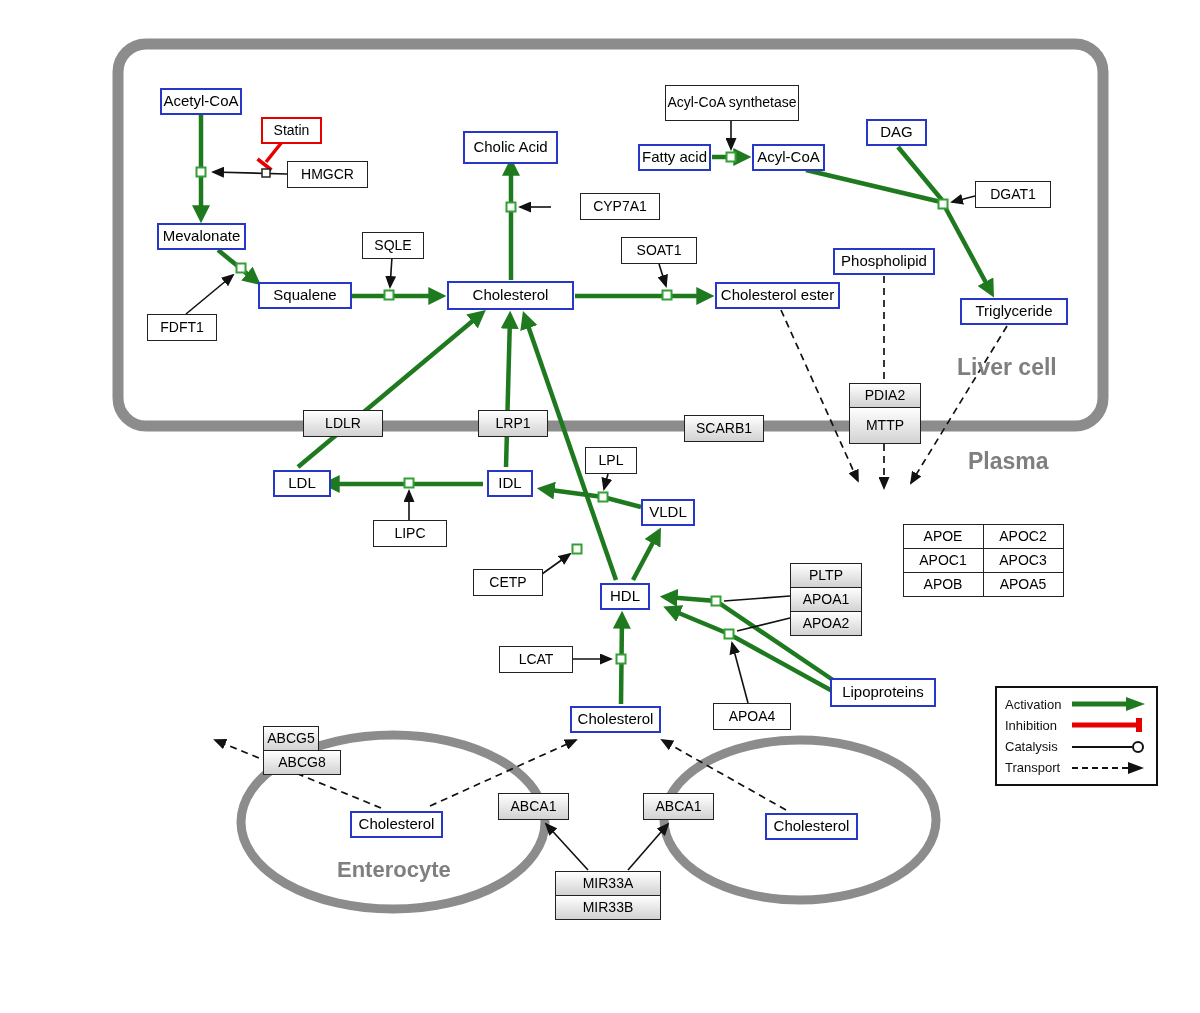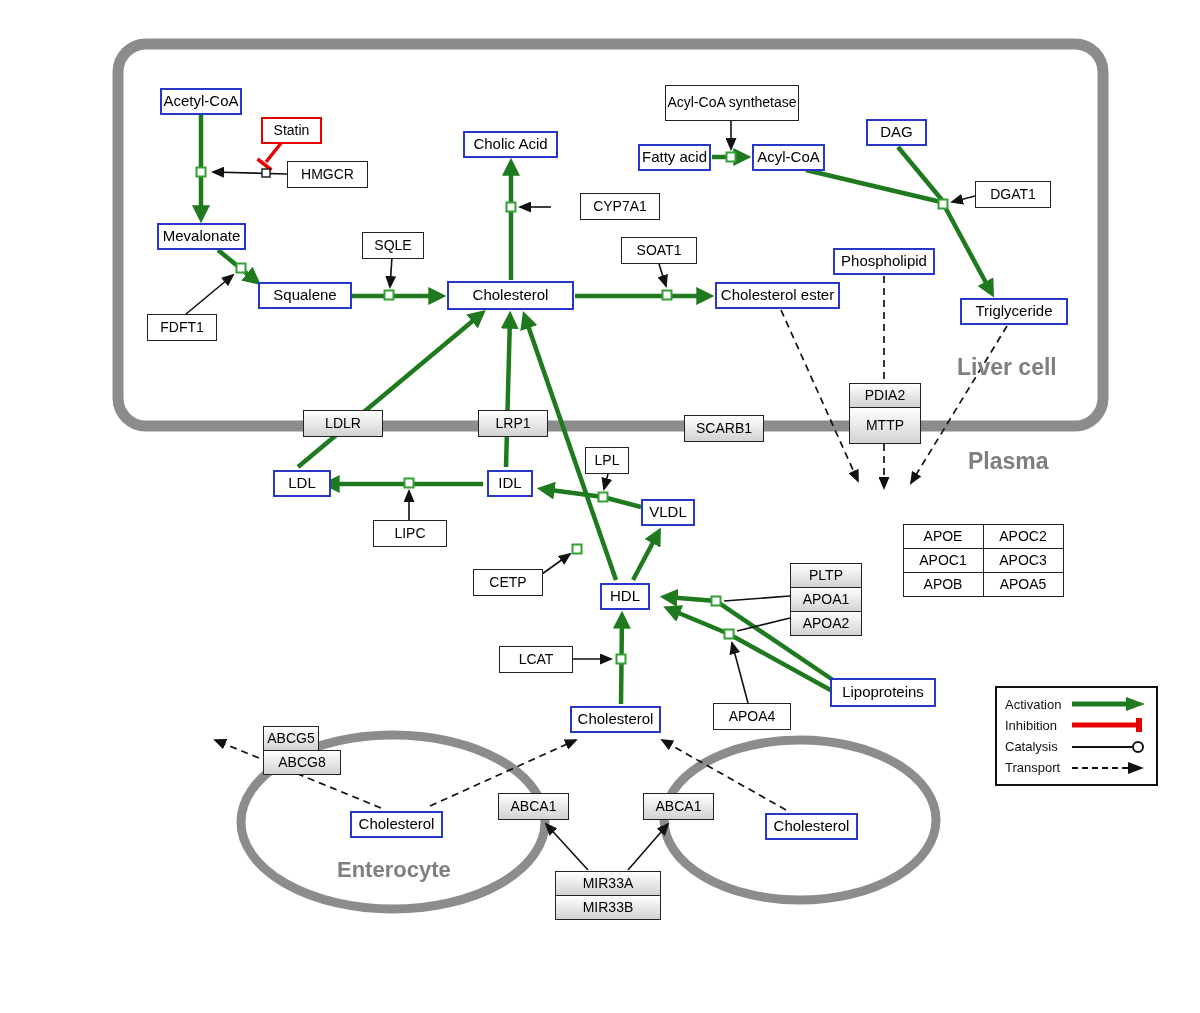--- a/index.html
+++ b/index.html
@@ -120,42 +120,42 @@
   <div class="region-label" style="left:337px;top:857px;font-size:22px;">Enterocyte</div>
 
   <div class="node met" style="left:160px;top:88px;width:82px;height:27px;">Acetyl-CoA</div>
   <div class="node inh" style="left:261px;top:117px;width:61px;height:27px;">Statin</div>
   <div class="node gn" style="left:287px;top:161px;width:81px;height:27px;">HMGCR</div>
   <div class="node met" style="left:157px;top:223px;width:89px;height:27px;text-align:right;">Mevalonate</div>
   <div class="node gn" style="left:147px;top:314px;width:70px;height:27px;">FDFT1</div>
   <div class="node met" style="left:258px;top:282px;width:94px;height:27px;">Squalene</div>
   <div class="node gn" style="left:362px;top:232px;width:62px;height:27px;">SQLE</div>
   <div class="node met" style="left:447px;top:281px;width:127px;height:29px;">Cholesterol</div>
-  <div class="node met" style="left:463px;top:131px;width:95px;height:27px;">Cholic Acid</div>
+  <div class="node met" style="left:463px;top:131px;width:95px;height:33px;">Cholic Acid</div>
   <div class="node gn" style="left:580px;top:193px;width:80px;height:27px;">CYP7A1</div>
   <div class="node gn" style="left:621px;top:237px;width:76px;height:27px;">SOAT1</div>
   <div class="node met" style="left:715px;top:282px;width:125px;height:27px;">Cholesterol ester</div>
   <div class="node gn" style="left:665px;top:85px;width:134px;height:36px;">Acyl-CoA synthetase</div>
   <div class="node met" style="left:638px;top:144px;width:73px;height:27px;">Fatty acid</div>
   <div class="node met" style="left:752px;top:144px;width:73px;height:27px;">Acyl-CoA</div>
   <div class="node met" style="left:866px;top:119px;width:61px;height:27px;">DAG</div>
   <div class="node gn" style="left:975px;top:181px;width:76px;height:27px;">DGAT1</div>
   <div class="node met" style="left:833px;top:248px;width:102px;height:27px;">Phospholipid</div>
   <div class="node met" style="left:960px;top:298px;width:108px;height:27px;">Triglyceride</div>
   <div class="node tr" style="left:849px;top:383px;width:72px;height:25px;">PDIA2</div>
   <div class="node tr" style="left:849px;top:407px;width:72px;height:37px;">MTTP</div>
 
   <div class="node tr" style="left:303px;top:410px;width:80px;height:27px;">LDLR</div>
   <div class="node tr" style="left:478px;top:410px;width:70px;height:27px;">LRP1</div>
   <div class="node tr" style="left:684px;top:415px;width:80px;height:27px;">SCARB1</div>
 
   <div class="node met" style="left:273px;top:470px;width:58px;height:27px;">LDL</div>
   <div class="node met" style="left:487px;top:470px;width:46px;height:27px;">IDL</div>
   <div class="node gn" style="left:373px;top:520px;width:74px;height:27px;">LIPC</div>
-  <div class="node gn" style="left:585px;top:447px;width:44px;height:27px;">LPL</div>
+  <div class="node gn" style="left:585px;top:447px;width:52px;height:27px;">LPL</div>
   <div class="node met" style="left:641px;top:499px;width:54px;height:27px;">VLDL</div>
   <div class="node gn" style="left:473px;top:569px;width:70px;height:27px;">CETP</div>
   <div class="node met" style="left:600px;top:583px;width:50px;height:27px;">HDL</div>
   <div class="node gn" style="left:499px;top:646px;width:74px;height:27px;">LCAT</div>
   <div class="node tr" style="left:790px;top:563px;width:72px;height:25px;">PLTP</div>
   <div class="node tr" style="left:790px;top:587px;width:72px;height:25px;">APOA1</div>
   <div class="node tr" style="left:790px;top:611px;width:72px;height:25px;">APOA2</div>
   <div class="node gn" style="left:713px;top:703px;width:78px;height:27px;">APOA4</div>
   <div class="node met" style="left:830px;top:678px;width:106px;height:29px;">Lipoproteins</div>
   <div class="node met" style="left:570px;top:706px;width:91px;height:27px;">Cholesterol</div>

